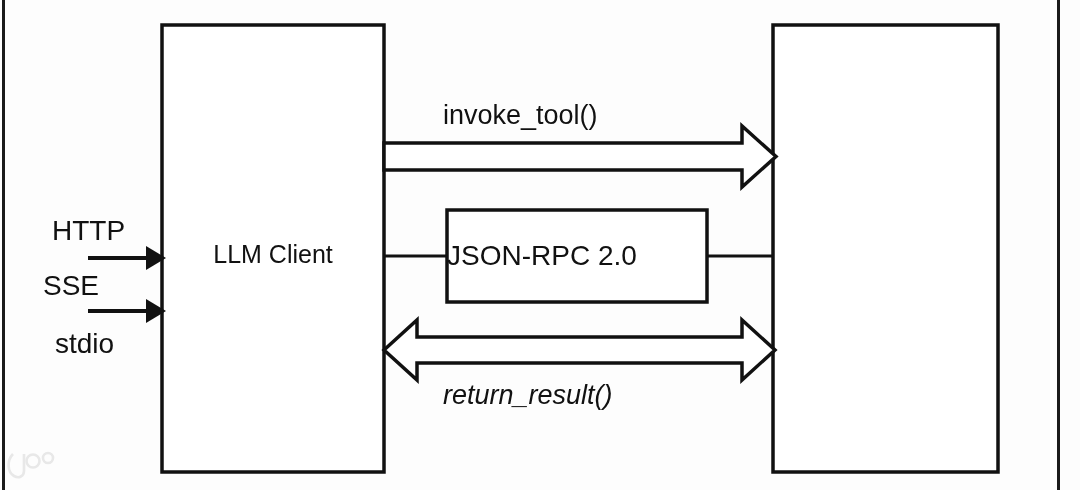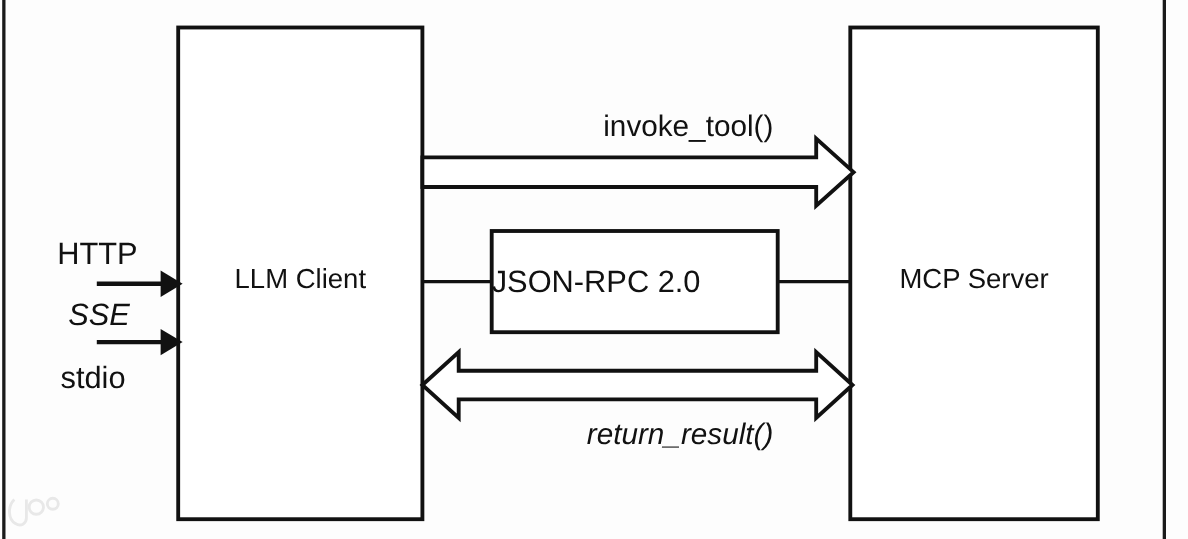--- a/index.html
+++ b/index.html
@@ -41,21 +41,21 @@
     line-height: 1;
     white-space: nowrap;
     text-align: center;
   }
   .edge-label {
     position: absolute;
     color: #111111;
     font-size: 27px;
     line-height: 1;
     white-space: nowrap;
-    text-align: right;
+    text-align: left;
   }
   .transport-label {
     position: absolute;
     color: #111111;
     font-size: 28px;
     line-height: 1;
     white-space: nowrap;
   }
   .rpc-label {
     position: absolute;
@@ -116,29 +116,28 @@
 
     <g class="wm-logo-g" transform="translate(8,450)" fill="none" stroke="#e8e8e8" stroke-width="2.6">
       <path d="M5,4 C-1,10 -1,22 6,26 C11,29 16,26 16,21 L16,4"></path>
       <circle cx="25" cy="11" r="6.5"></circle>
       <circle cx="40" cy="8" r="5"></circle>
     </g>
   </svg>
 
   <div class="node-label" style="left:162px; top:242px; width:222px;">LLM Client</div>
 
-  <div class="node-label" style="left:773px; top:242px; width:225px;">MCP Server</div>
 
   <div class="rpc-label" style="left:447px; top:242px; width:260px;">JSON-RPC 2.0</div>
 
   <div class="edge-label" style="left:443px; top:102px; width:260px;">invoke_tool()</div>
 
   <div class="edge-label" style="left:443px; top:382px; width:260px;font-style:italic;">return_result()</div>
 
   <div class="transport-label" style="left:52px; top:217px;">HTTP</div>
 
-  <div class="transport-label" style="left:62px; top:272px;font-style:italic;">SSE</div>
+  <div class="transport-label" style="left:43px; top:272px;">SSE</div>
 
   <div class="transport-label" style="left:28px; top:330px;margin-left:27px;">stdio</div>
 
 
 
 </div>
 
 </body></html>

